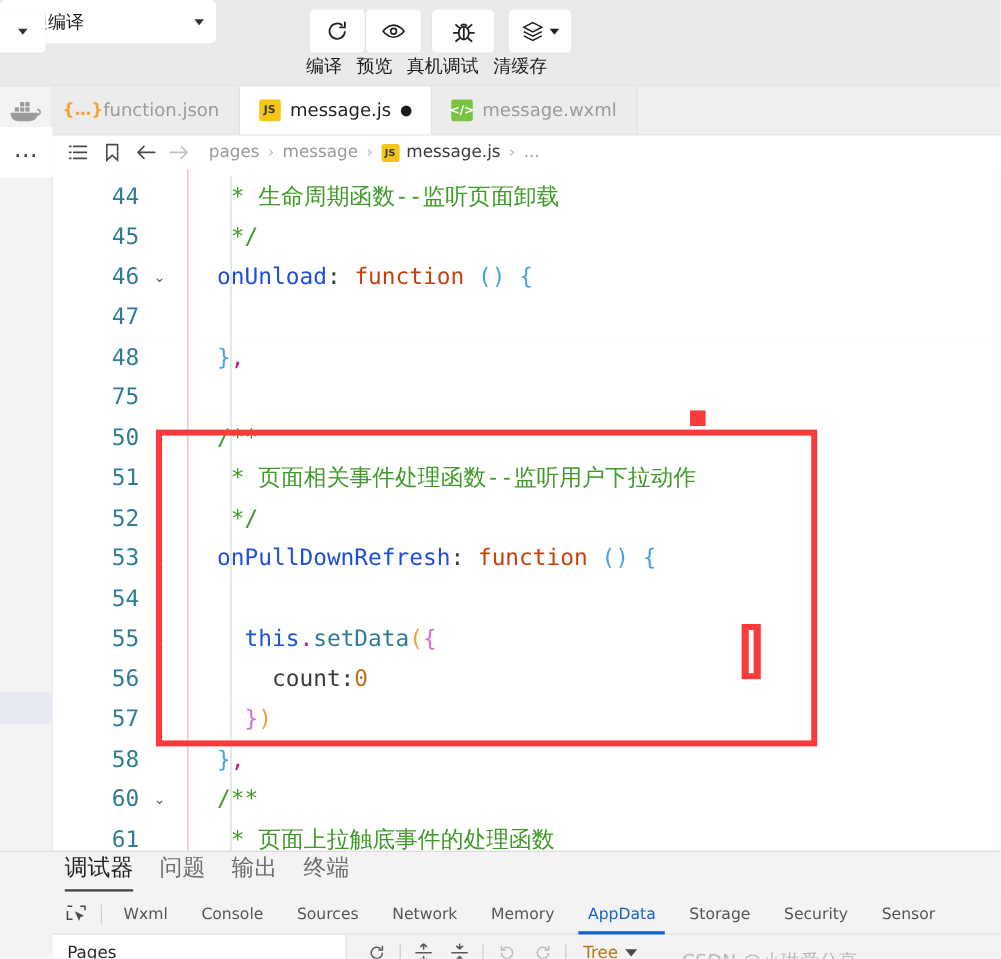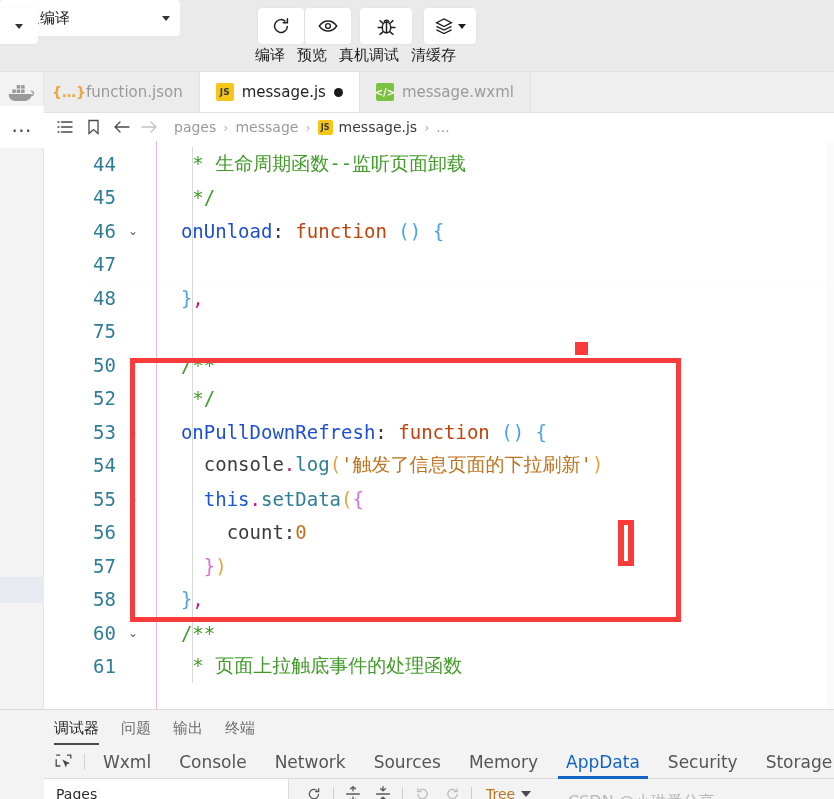--- a/index.html
+++ b/index.html
@@ -253,23 +253,23 @@
 
   
   .bpanel {
     position: absolute; left: 0; top: 709px;
     width: 834px; height: 90px;
     background: #f3f3f3;
     border-top: 1px solid #dcdcdc;
   }
   .bp-tabs {
     position: absolute; left: 44px; top: 0;
-    height: 32px; display: flex; align-items: flex-end;
+    height: 32px; display: flex; align-items: flex-start;
     gap: 22px; padding-left: 10px;
-    font-size: 15px;
+    font-size: 19px;
     font-family: "DejaVu Sans", "Liberation Sans", sans-serif;
   }
   .bp-tab { color: #6e6e6e; position: relative; padding-bottom: 4px; white-space: nowrap; }
   .bp-tab.active { color: #1f1f1f; }
   .bp-tab.active::after {
     content: ""; position: absolute;
     left: 0; right: 0; bottom: -3px;
     height: 2px; background: #4a4a4a;
   }
 
@@ -286,21 +286,21 @@
     display: flex; align-items: center; justify-content: center;
     flex: 0 0 auto;
   }
   .dt-div {
     width: 1px; height: 16px; background: #cfcfcf;
     margin-right: 4px; flex: 0 0 auto;
   }
   .dt-tab {
     padding: 0 14px; height: 33px;
     display: flex; align-items: center;
-    font-size: 17px; color: #555;
+    font-size: 13px; color: #555;
     font-family: "DejaVu Sans", "Liberation Sans", sans-serif;
     position: relative; white-space: nowrap;
   }
   .dt-tab.active { color: #1364c4; }
   .dt-tab.active::after {
     content: ""; position: absolute;
     left: 6px; right: 6px; bottom: 0;
     height: 3px; background: #1364c4;
   }
 
@@ -527,35 +527,40 @@
           <div class="ctext"></div>
           <div class="ind-guide" style="left: 148px;"></div>
         </div>
         <div class="crow">
           <div class="lnum">50</div>
           <div class="fold">⌄</div>
           <div class="ctext"><span class="t-cmt">  /**</span></div>
           <div class="ind-guide" style="left: 148px;"></div>
         </div>
         <div class="crow">
+          <div class="lnum">51</div>
+          <div class="fold"></div>
+          <div class="ctext"><span class="t-cmt">   * </span><span class="t-cmt">页面相关事件处理函数--监听用户下拉动作</span></div>
+          <div class="ind-guide" style="left: 148px;"></div>
+        </div>
+        <div class="crow">
           <div class="lnum">52</div>
           <div class="fold"></div>
           <div class="ctext"><span class="t-cmt">   */</span></div>
           <div class="ind-guide" style="left: 148px;"></div>
         </div>
         <div class="crow">
           <div class="lnum">53</div>
           <div class="fold">⌄</div>
           <div class="ctext"><span class="t-plain">  </span><span class="t-prop">onPullDownRefresh</span><span class="t-plain">:</span><span class="t-plain"> </span><span class="t-kw">function</span><span class="t-plain"> </span><span class="t-paren1">(</span><span class="t-paren1">)</span><span class="t-plain"> </span><span class="t-brace">{</span></div>
           <div class="ind-guide" style="left: 148px;"></div>
         </div>
         <div class="crow">
           <div class="lnum">54</div>
           <div class="fold"></div>
-          <div class="ctext"><span class="t-plain">    </span><span class="t-plain">console</span><span class="t-punc">.</span><span class="t-fn">log</span><span class="t-paren3">(</span><span class="t-str">'触发了信息页面的下拉刷新'</span><span class="t-paren3">)</span></div>
           <div class="ind-guide" style="left: 148px;"></div>
         </div>
         <div class="crow">
           <div class="lnum">55</div>
           <div class="fold">⌄</div>
           <div class="ctext"><span class="t-plain">    </span><span class="t-this">this</span><span class="t-punc">.</span><span class="t-fn">setData</span><span class="t-paren3">(</span><span class="t-paren2">{</span></div>
           <div class="ind-guide" style="left: 148px;"></div>
         </div>
         <div class="crow">
           <div class="lnum">56</div>
@@ -608,26 +613,26 @@
       <span class="dt-cursor">
         <svg width="17" height="16" viewBox="0 0 17 16" fill="none" stroke="#4a4a4a" stroke-width="1.3">
           <path d="M1.2 1.2h4M12 1.2h3.8v3.4M1.2 5.2v6.8h4.2"></path>
           <path d="M7.4 5.4 15 9.2l-3.1 1.1-1 3.2z" fill="#4a4a4a" stroke="none"></path>
         </svg>
       </span>
       <span class="dt-div"></span>
       <div id="dt-tabs" style="display:flex;align-items:stretch">
           <div class="dt-tab">Wxml</div>
           <div class="dt-tab">Console</div>
+          <div class="dt-tab">Sources</div>
           <div class="dt-tab">Network</div>
-          <div class="dt-tab">Sources</div>
           <div class="dt-tab">Memory</div>
           <div class="dt-tab active">AppData</div>
+          <div class="dt-tab">Storage</div>
           <div class="dt-tab">Security</div>
-          <div class="dt-tab">Storage</div>
           <div class="dt-tab">Sensor</div>
         </div>
     </div>
 
     <div class="dt-body">
       <div class="dt-left">Pages</div>
       <div class="dt-right">
         <span class="dtb-ico">
           <svg width="16" height="16" viewBox="0 0 24 24" fill="none" stroke="#5a5a5a" stroke-width="1.9">
             <path d="M19 12a7 7 0 1 1-2.1-5"></path>

